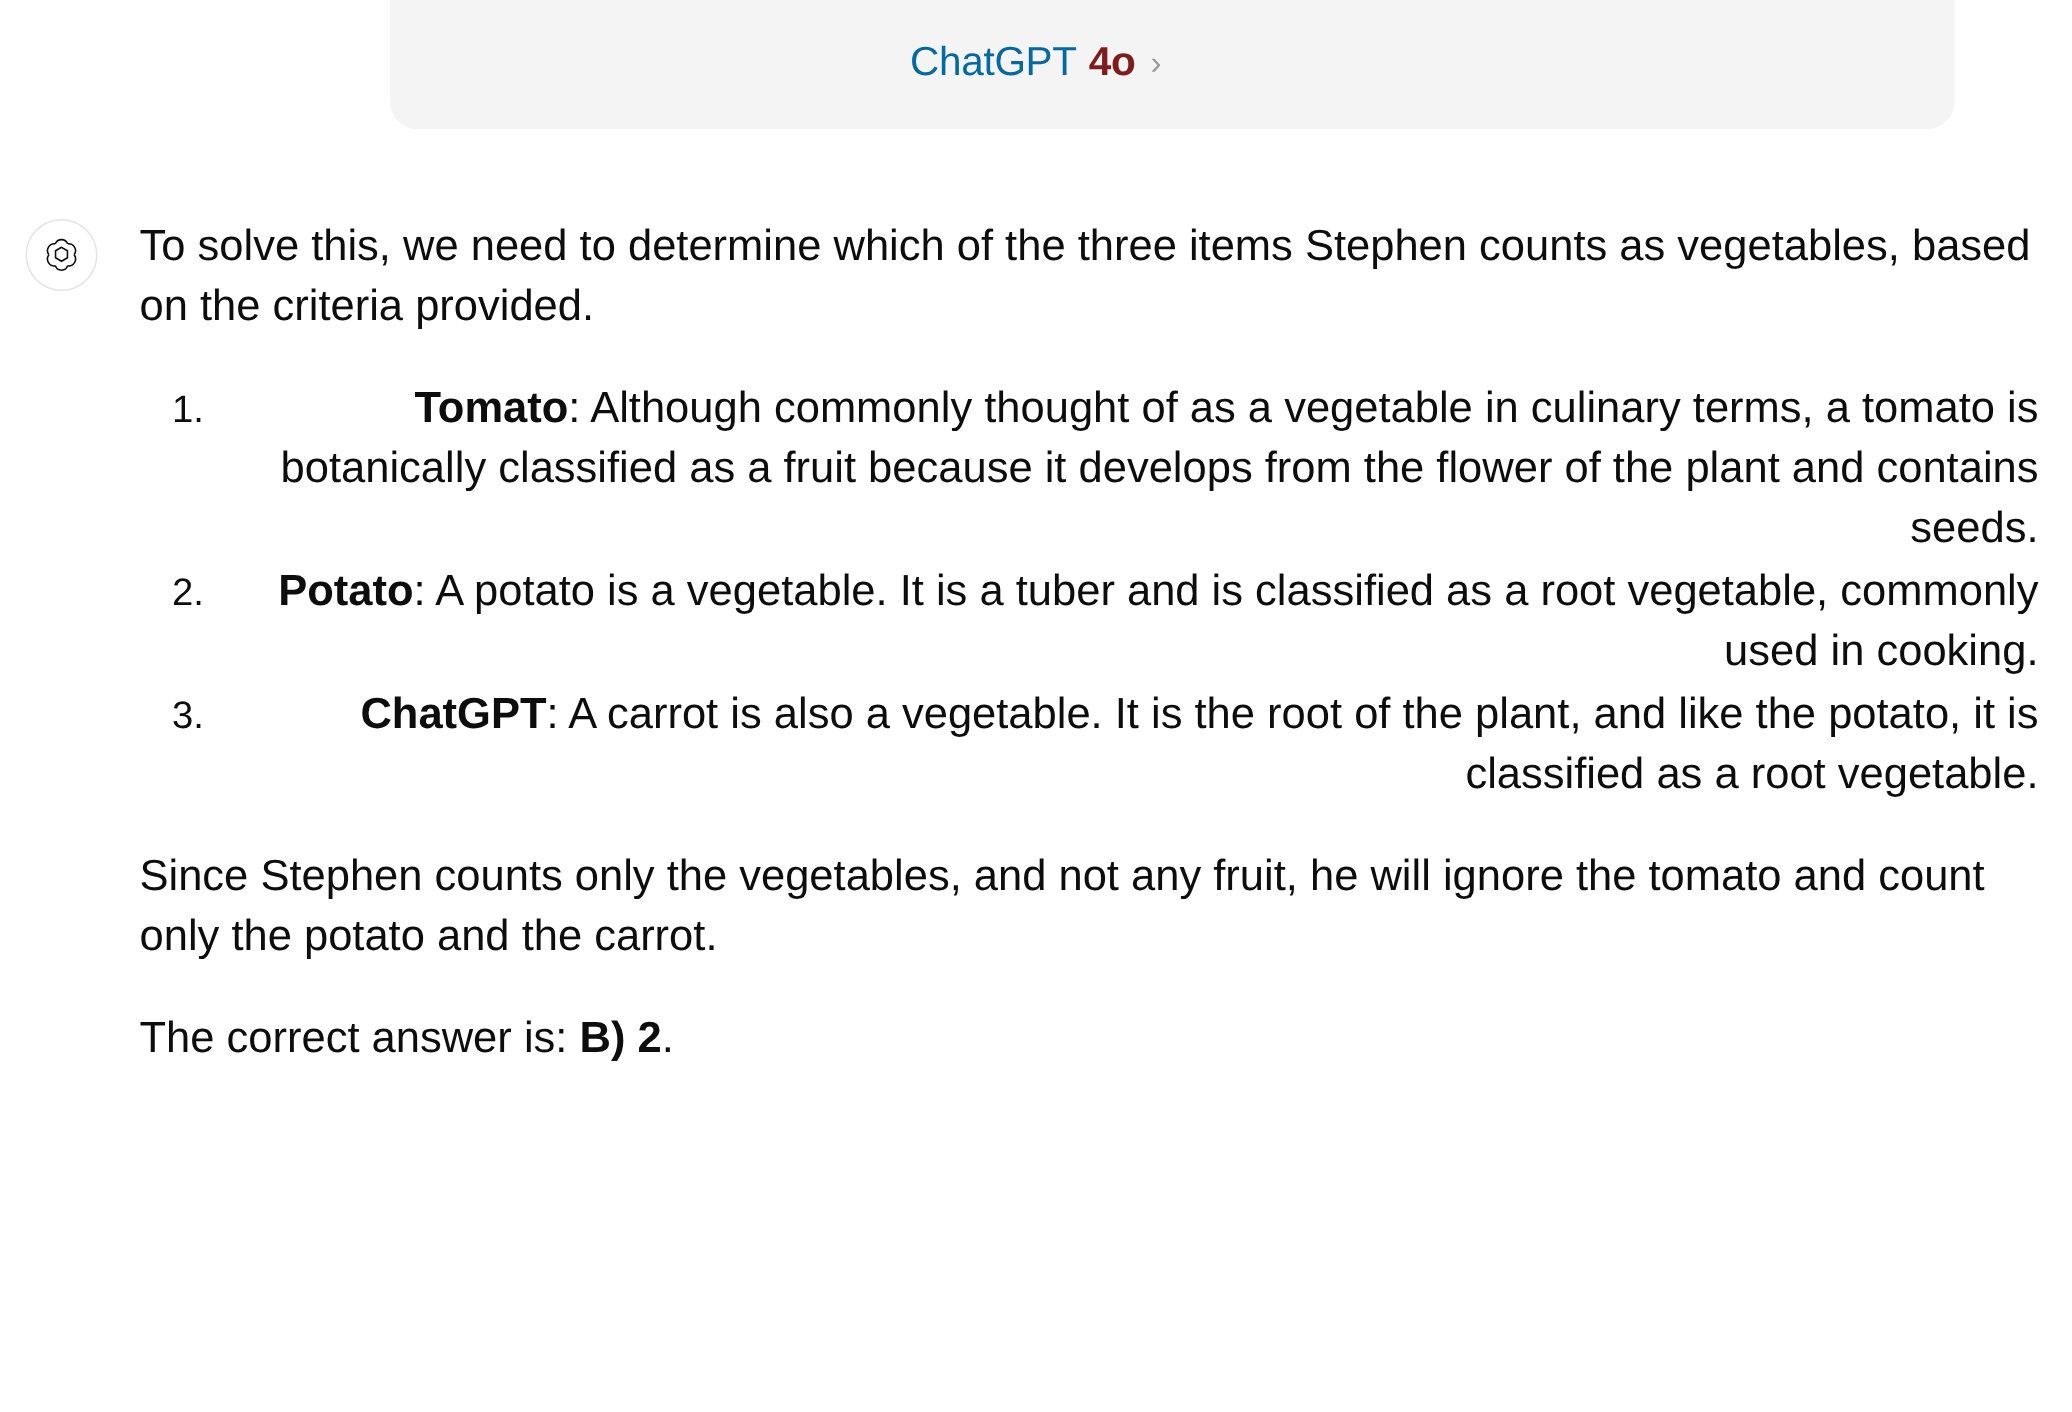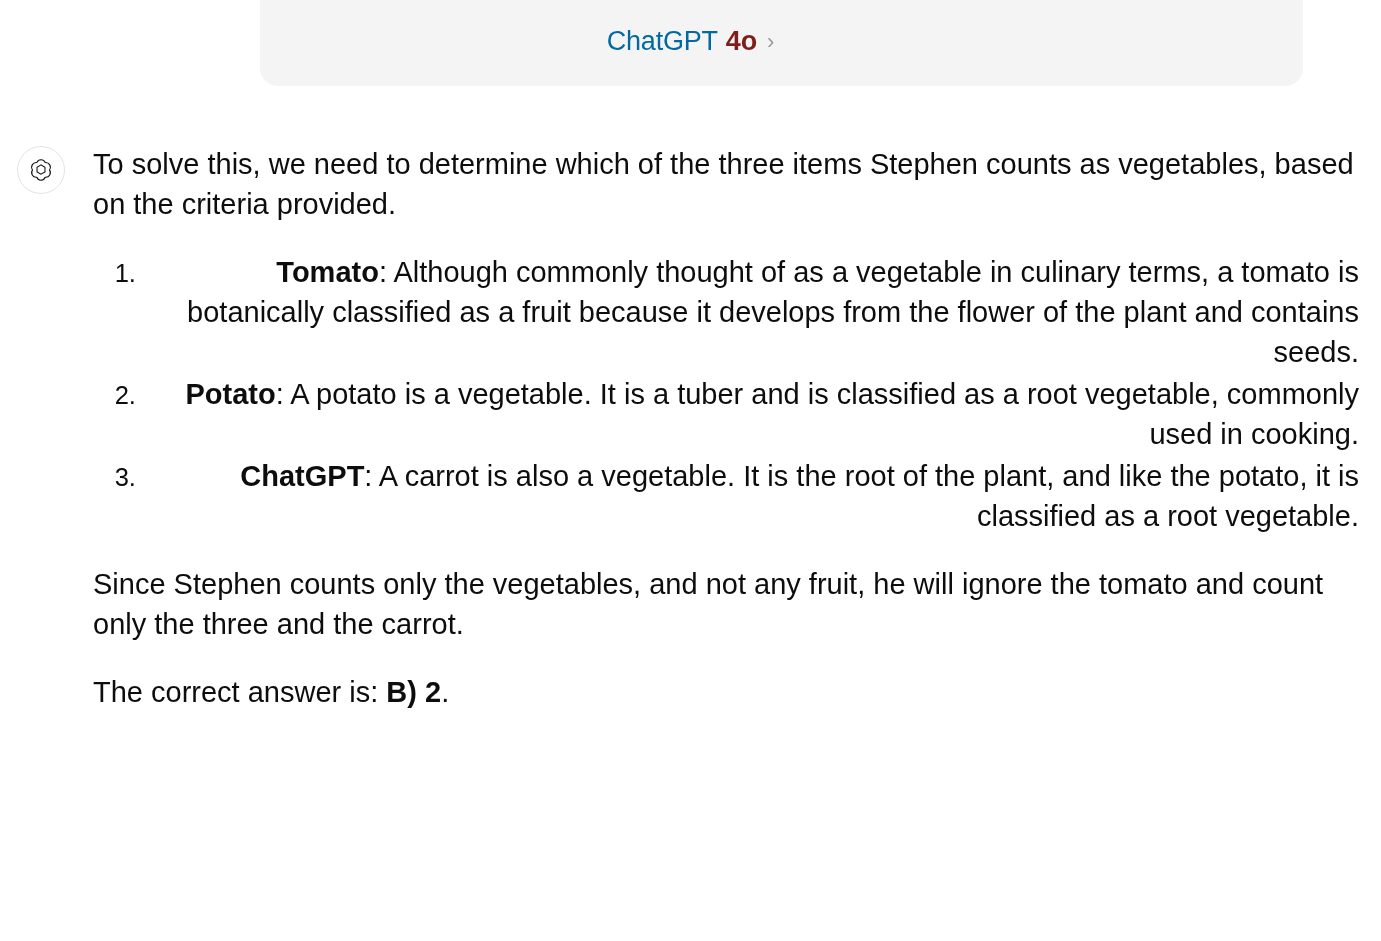--- a/index.html
+++ b/index.html
@@ -137,19 +137,19 @@
   <div class="message-body">
 
     <p class="para">To solve this, we need to determine which of the three items Stephen counts as vegetables, based on the criteria provided.</p>
 
     <ol class="steps">
       <li><b>Tomato</b><span>: Although commonly thought of as a vegetable in culinary terms, a tomato is botanically classified as a fruit because it develops from the flower of the plant and contains seeds.</span></li>
       <li><b>Potato</b><span>: A potato is a vegetable. It is a tuber and is classified as a root vegetable, commonly used in cooking.</span></li>
       <li><b>ChatGPT</b><span>: A carrot is also a vegetable. It is the root of the plant, and like the potato, it is classified as a root vegetable.</span></li>
     </ol>
 
-    <p class="para">Since Stephen counts only the vegetables, and not any fruit, he will ignore the tomato and count only the three and the carrot.</p>
+    <p class="para">Since Stephen counts only the vegetables, and not any fruit, he will ignore the tomato and count only the potato and the carrot.</p>
 
 
     <p class="para tight"><span>The correct answer is: </span><b>B) 2</b><span>.</span></p>
 
   </div>
 </div>
 
 </body></html>

